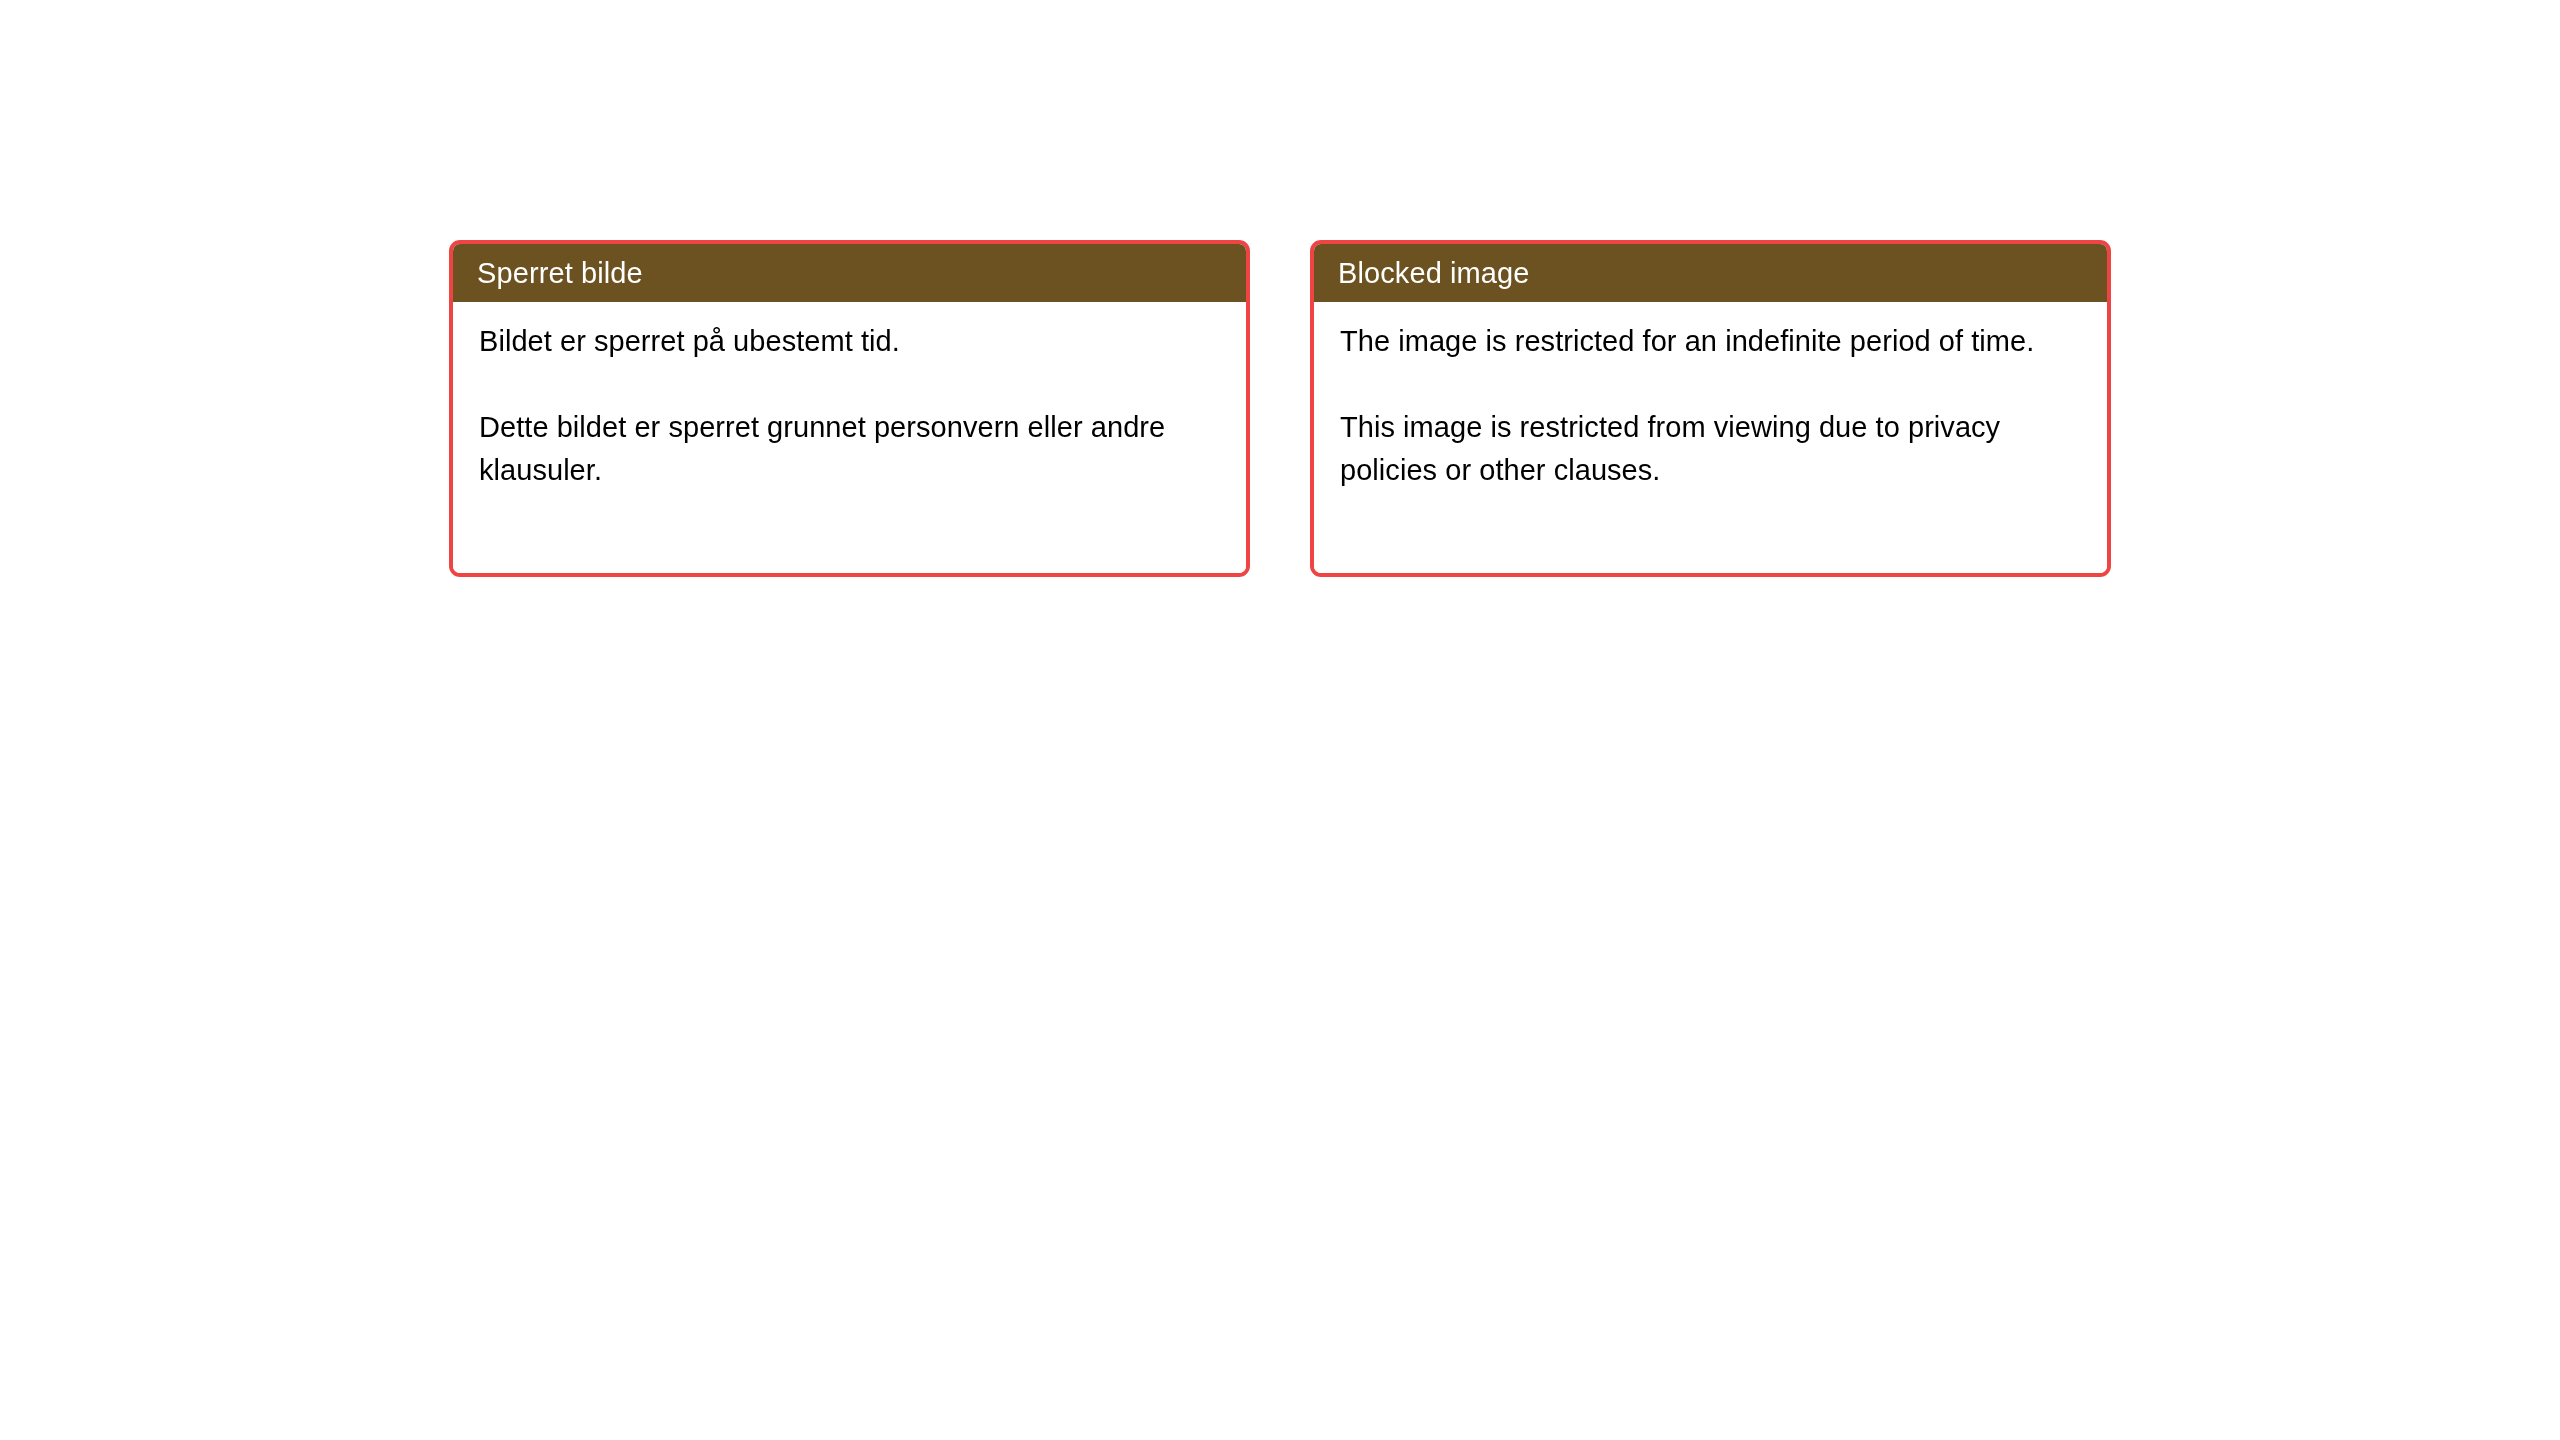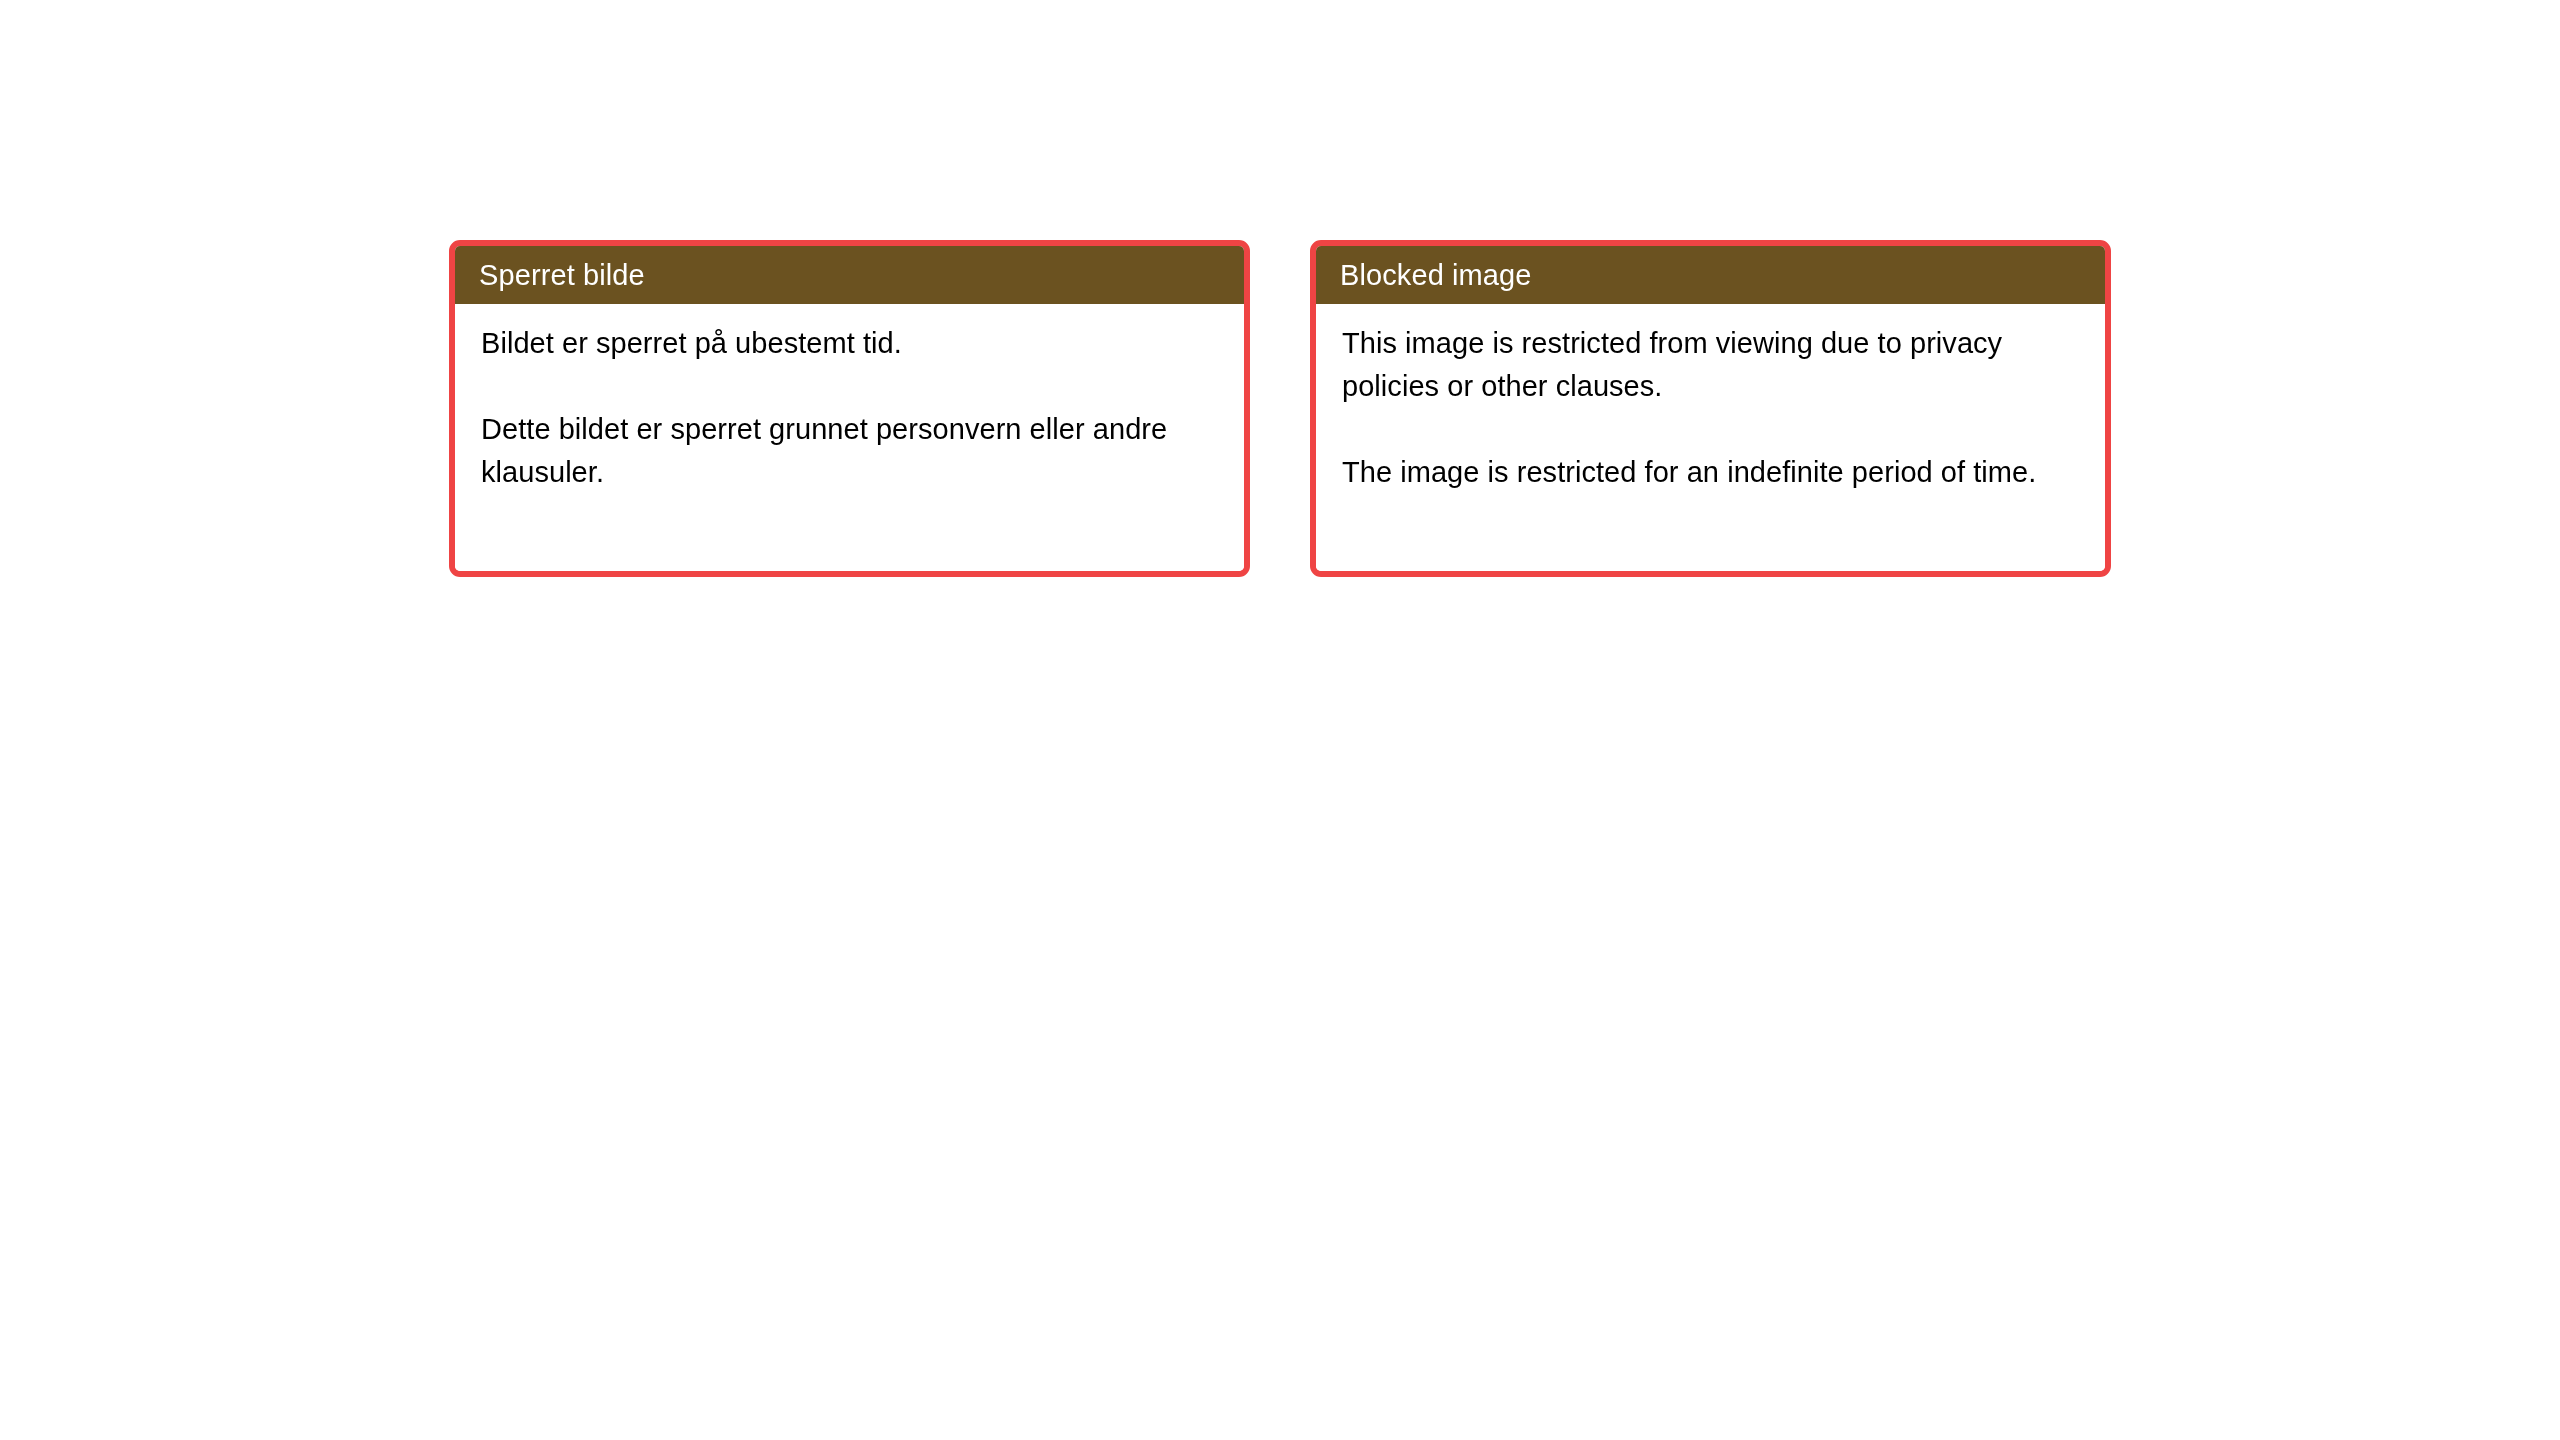--- a/index.html
+++ b/index.html
@@ -31,21 +31,21 @@
     gap: 60px;
   }
 
   .notice-card {
     width: 801px;
     height: 337px;
     box-sizing: border-box;
     display: flex;
     flex-direction: column;
     background: #ffffff;
-    border: 6px solid #ef4444;
+    border: 4px solid #ef4444;
     border-radius: 11px;
     overflow: hidden;
   }
 
   .card-header {
     flex: 0 0 auto;
     height: 58px;
     background: #6b5220;
     color: #ffffff;
     display: flex;
@@ -97,20 +97,20 @@
         <p class="card-paragraph">Bildet er sperret på ubestemt tid.</p>
         <p class="card-paragraph">Dette bildet er sperret grunnet personvern eller andre klausuler.</p>
       </div>
     </div>
 
     <div class="notice-card">
       <div class="card-header">
         <span class="card-header-title">Blocked image</span>
       </div>
       <div class="card-body">
+        <p class="card-paragraph">The image is restricted for an indefinite period of time.</p>
         <p class="card-paragraph">This image is restricted from viewing due to privacy policies or other clauses.</p>
-        <p class="card-paragraph">The image is restricted for an indefinite period of time.</p>
       </div>
     </div>
 
   </div>
 
 </div>
 
 </body></html>

